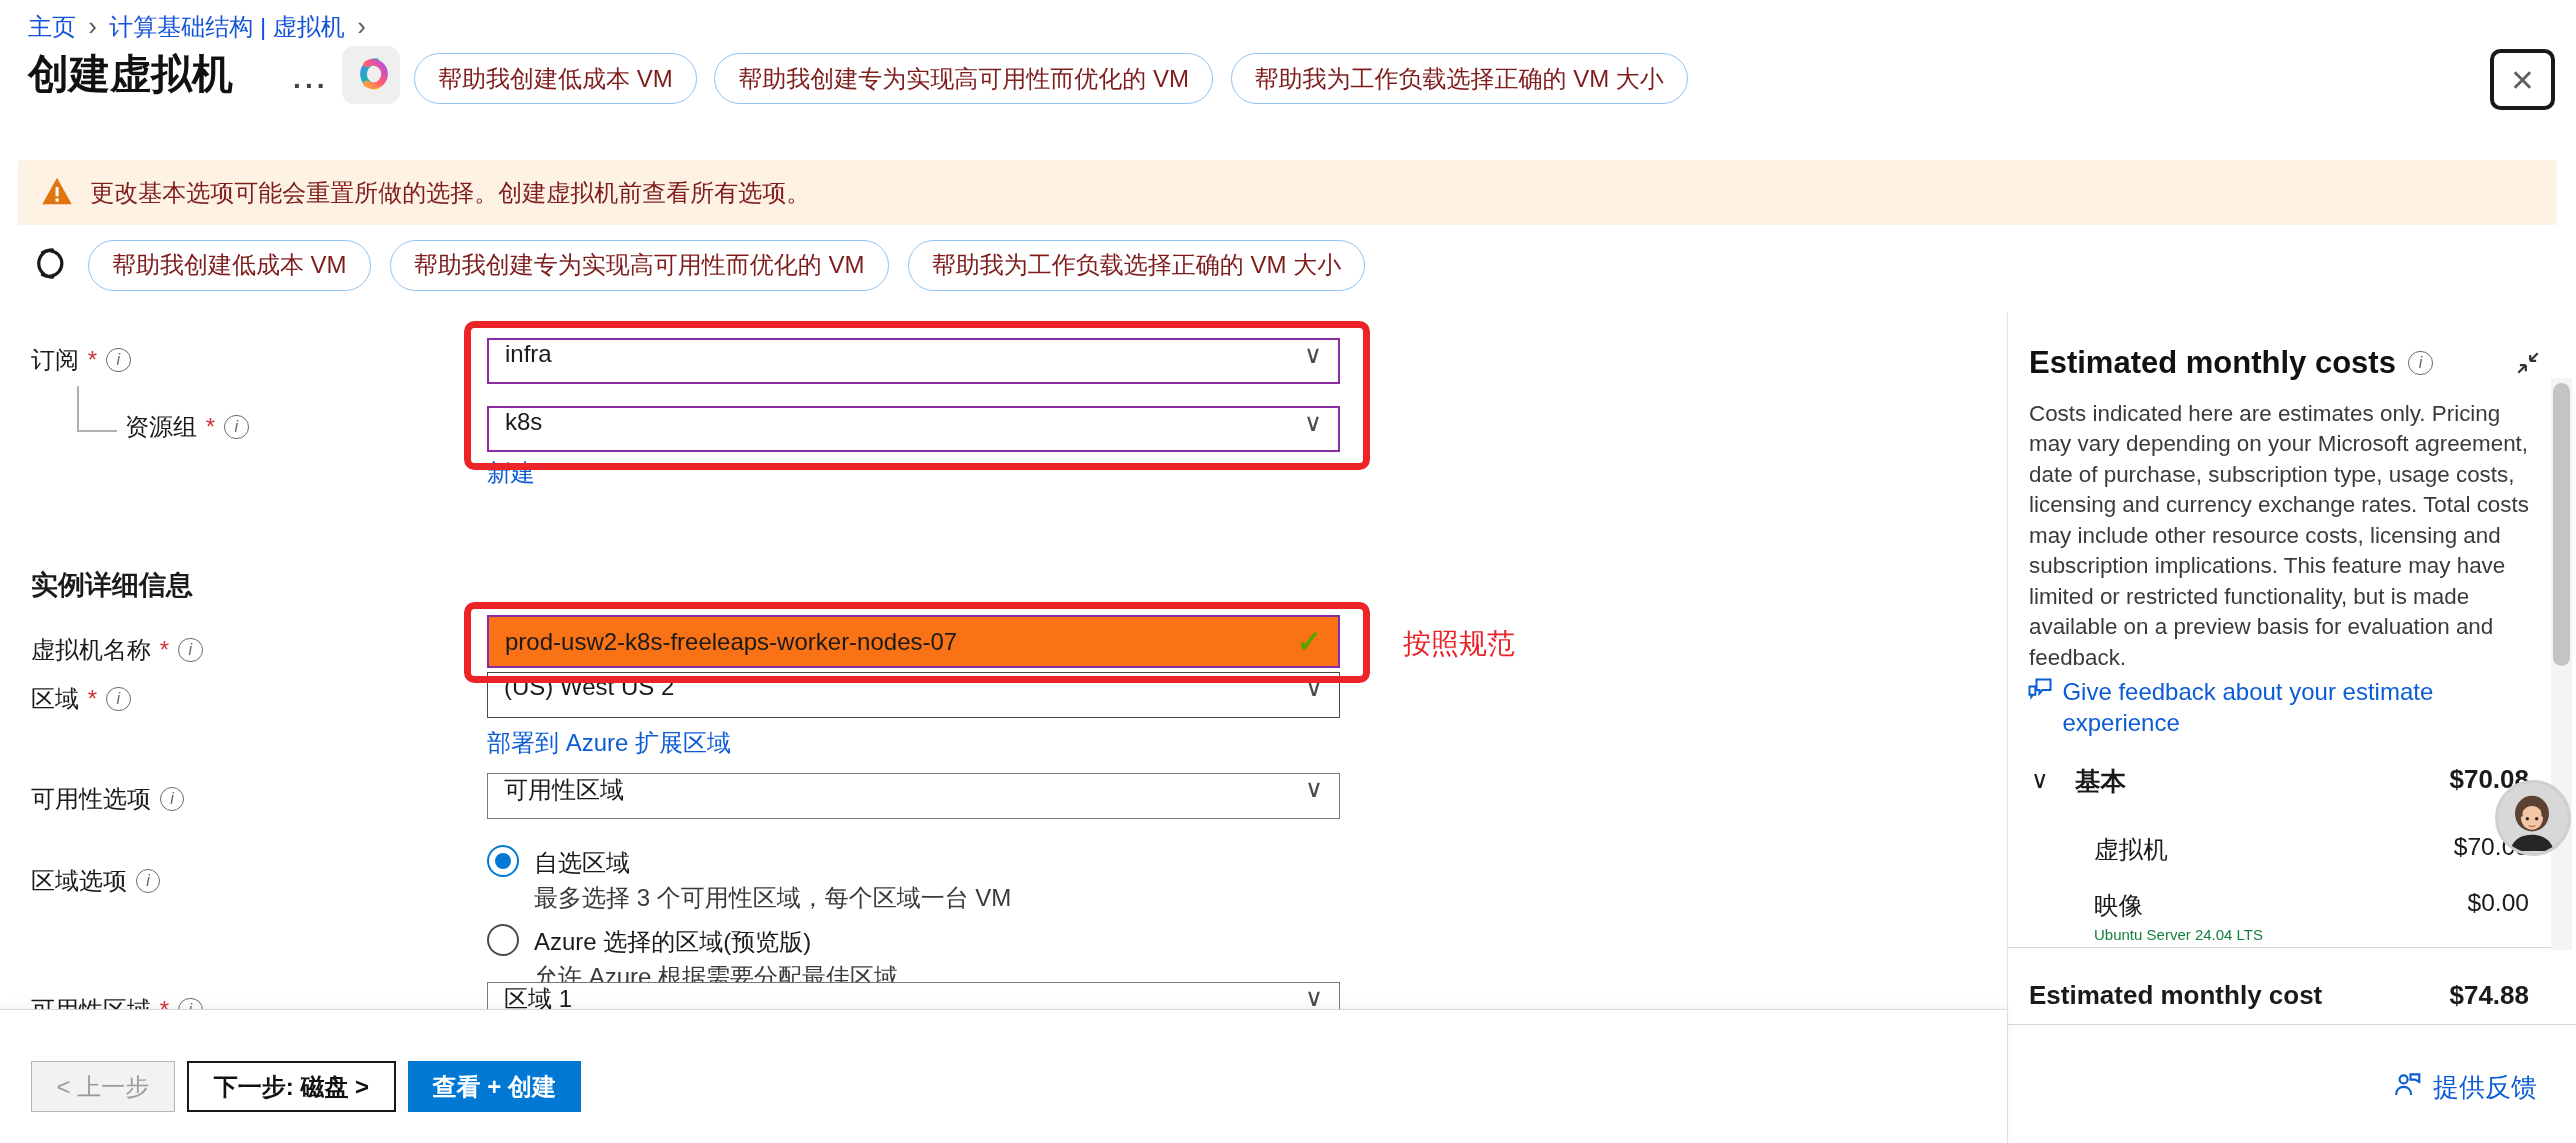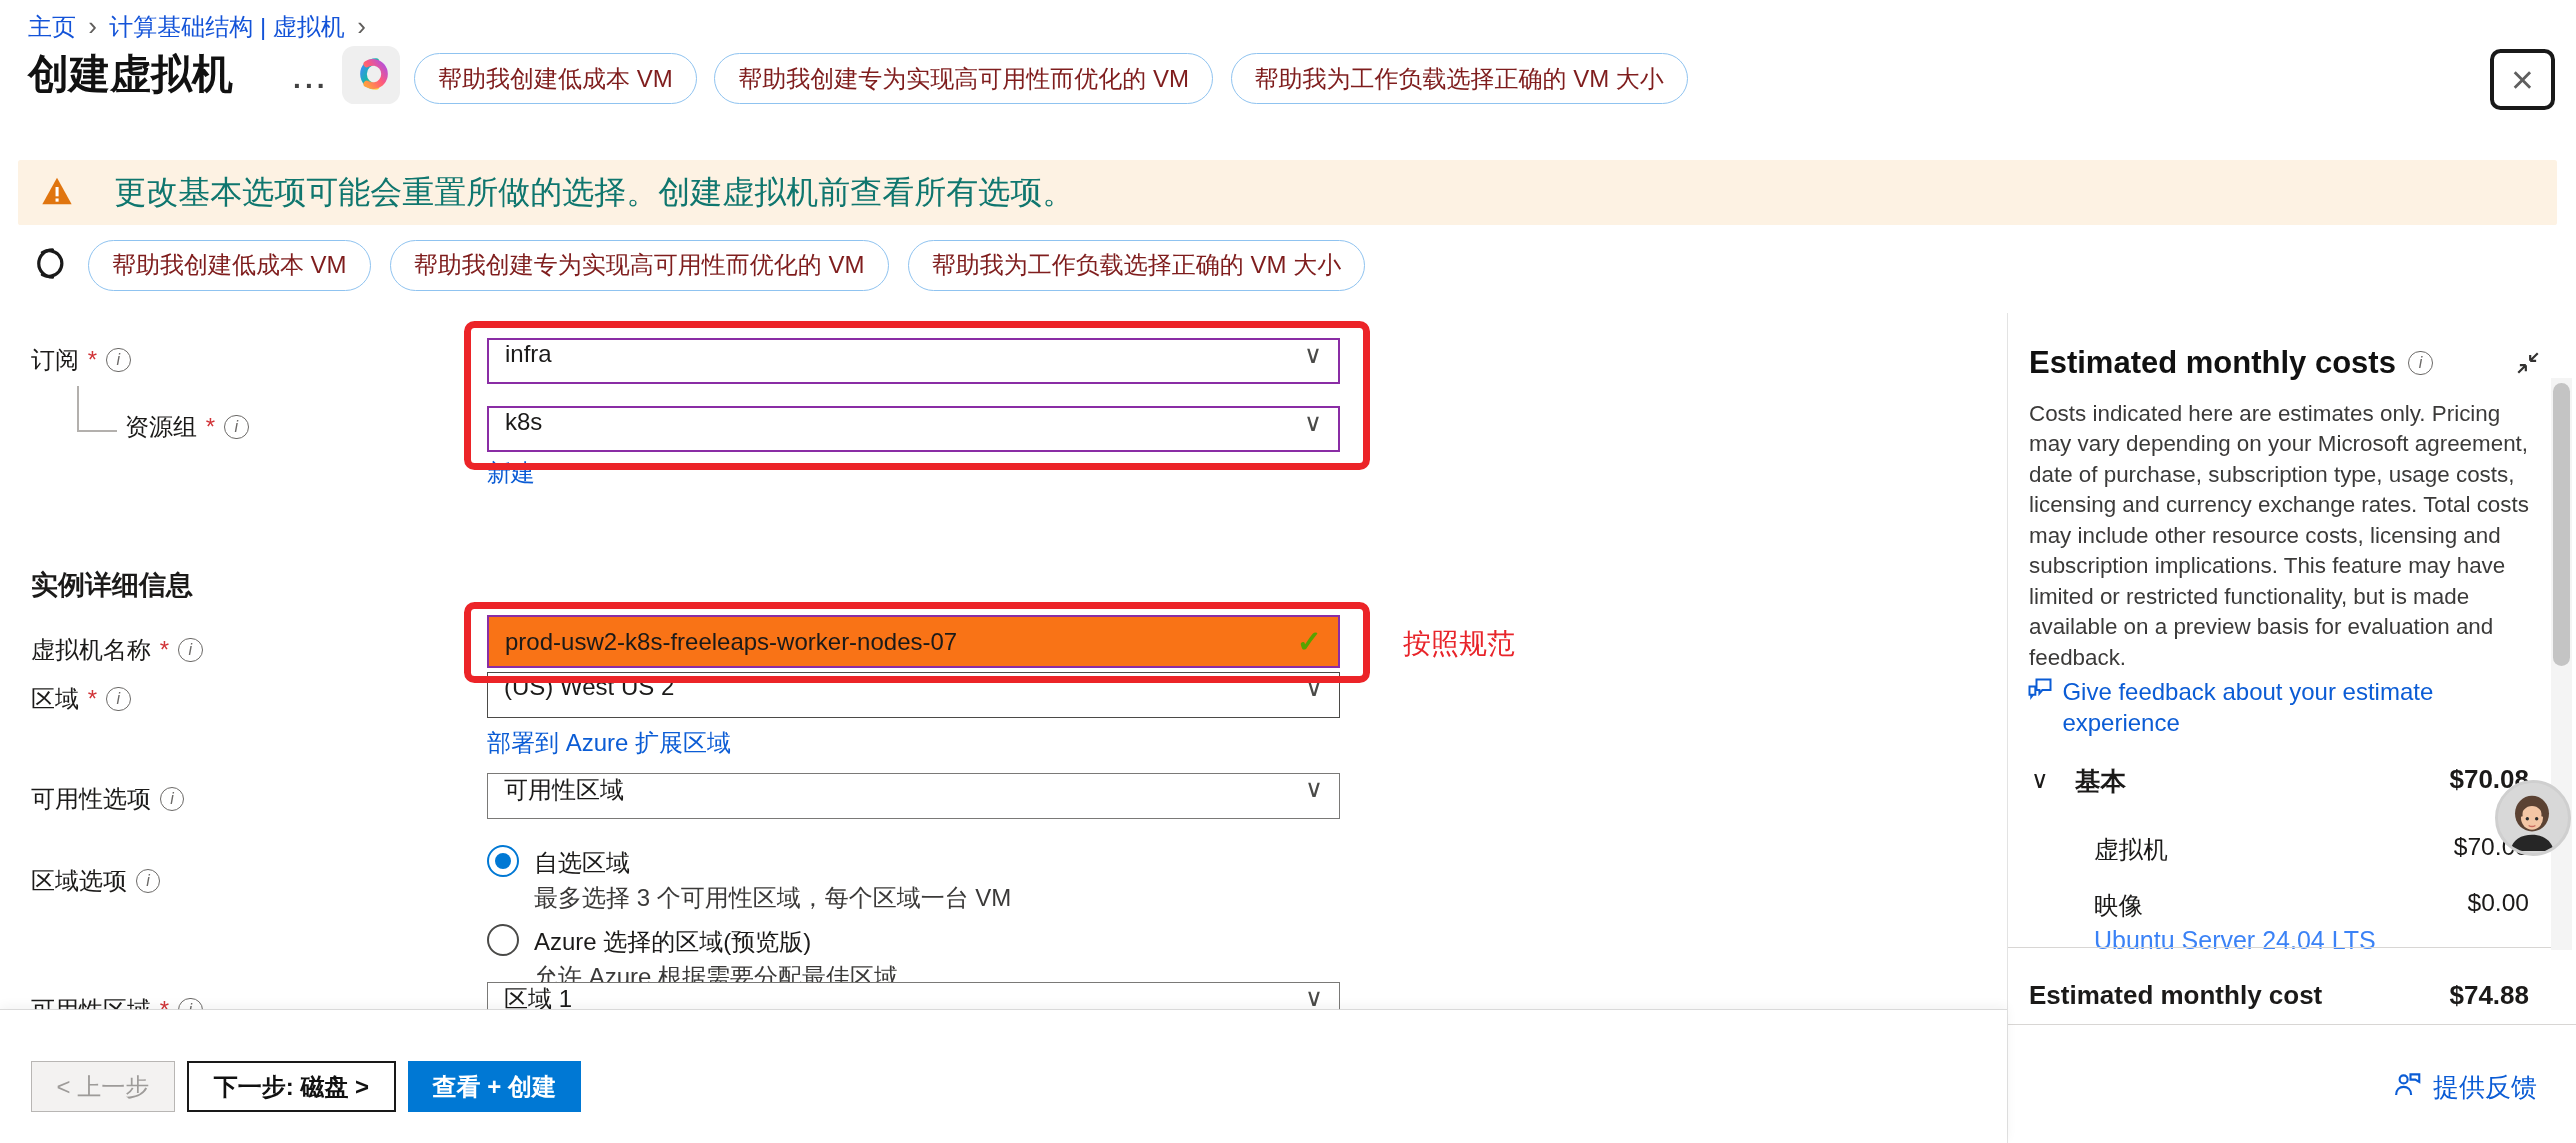--- a/index.html
+++ b/index.html
@@ -16,21 +16,21 @@
   .page-title { position:absolute; left:28px; top:47px; font-size:41px; font-weight:bold; color:#111; }
   .more-dots { position:absolute; left:293px; top:70px; font-size:28px; font-weight:bold; color:#424242; letter-spacing:2.6px; cursor:pointer; }
   .copilot-tile { position:absolute; left:342px; top:46px; width:58px; height:58px; background:#efefef; border-radius:12.3px; display:flex; align-items:center; justify-content:center; cursor:pointer; }
   .hdr-btns { position:absolute; left:414px; top:53px; display:flex; gap:17.6px; }
   .pill { display:inline-flex; align-items:center; height:51px; padding:0 23px; border:1.8px solid #8fc3f0; border-radius:25.5px; background:#fff; font-size:24px; color:#7f1d1d; cursor:pointer; white-space:nowrap; }
   .close-btn { position:absolute; left:2490px; top:49px; width:65px; height:61px; border:4.4px solid #191919; border-radius:10.5px; background:#fff; display:flex; align-items:center; justify-content:center; cursor:pointer; z-index:12; }
   .close-x::before { content:"×"; font-size:39px; color:#5f5f5f; line-height:1; }
 
   
   .banner { position:absolute; left:17.6px; top:160px; width:2539px; height:65px; background:#fdf2e3; border-radius:2.6px; display:flex; align-items:center; padding:0 23px; gap:17.6px; }
-  .banner-text { font-size:32px; color:#0f766e;margin-left:24px; }
+  .banner-text { font-size:24px; color:#7f1d1d; }
 
   
   .suggest-row { position:absolute; left:24.6px; top:239px; display:flex; align-items:center; gap:19.3px; }
 
   
   .lblrow { position:absolute; display:flex; align-items:center; gap:8.8px; font-size:24px; }
   .req { color:#d13438; font-size:24px; }
   .info { width:24.6px; height:24.6px; border:1.8px solid #6b6967; border-radius:50%; color:#6b6967; font-size:16px; display:inline-flex; align-items:center; justify-content:center; font-style:italic; flex:0 0 auto; }
   .info::before { content:"i"; }
   .dd { position:absolute; width:853px; height:46px; background:#fff; border:1.8px solid #7a7977; display:flex; padding:0 16px; font-size:24px; cursor:pointer; }
@@ -72,21 +72,21 @@
   .panel-desc { position:absolute; left:21px; top:86px; width:509px; font-size:22.4px; line-height:1.36; color:#3b3a39; }
   .fb-link { position:absolute; left:17.6px; top:363px; display:flex; gap:8.8px; cursor:pointer; }
   .fb-link-text { width:457px; color:#0b5cd5; font-size:24px; line-height:1.3; }
   .cost-group { position:absolute; left:0; top:446px; width:100%; height:42px; }
   .panel-chev { position:absolute; left:23px; top:7px; color:#1b1a19; font-size:24px; cursor:pointer; }
   .panel-chev::before { content:"∨"; }
   .grp-lbl { position:absolute; left:67px; top:5.3px; font-size:25.5px; font-weight:bold; }
   .grp-val { position:absolute; right:47px; top:5.3px; font-size:26px; font-weight:bold; }
   .cost-row-lbl { position:absolute; left:86px; font-size:24.6px; }
   .cost-row-val { position:absolute; right:47px; font-size:24.6px; }
-  .cost-sub { position:absolute; left:86px; font-size:25px; color:#3b82f6; }
+  .cost-sub { position:absolute; left:86px; font-size:15px; color:#15803d; }
   .pdiv { position:absolute; height:0.9px; background:#d8d6d4; }
   .total-lbl { position:absolute; left:21px; top:667px; font-size:26px; font-weight:bold; }
   .total-val { position:absolute; right:47px; top:667px; font-size:26px; font-weight:bold; }
   .cn-feedback { position:absolute; right:39px; top:757px; display:flex; align-items:flex-start; gap:10.5px; color:#0b5cd5; font-size:26px; cursor:pointer; }
 
   
   .avatar { position:absolute; left:2495px; top:780px; width:76px; height:76px; border-radius:50%; border:3.5px solid #cfcfcf; overflow:hidden; z-index:20; background:#d8d8d8; }
   .scroll-track { position:absolute; left:2551px; top:378px; width:21px; height:572px; background:#f4f4f4; z-index:9; }
   .scroll-thumb { position:absolute; left:1.8px; top:5.3px; width:17.6px; height:283px; border-radius:8.8px; background:#c4c4c4; cursor:pointer; }
 </style>

